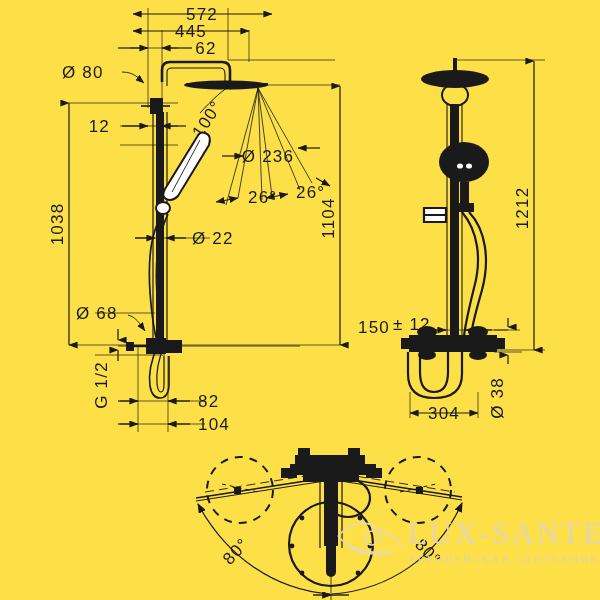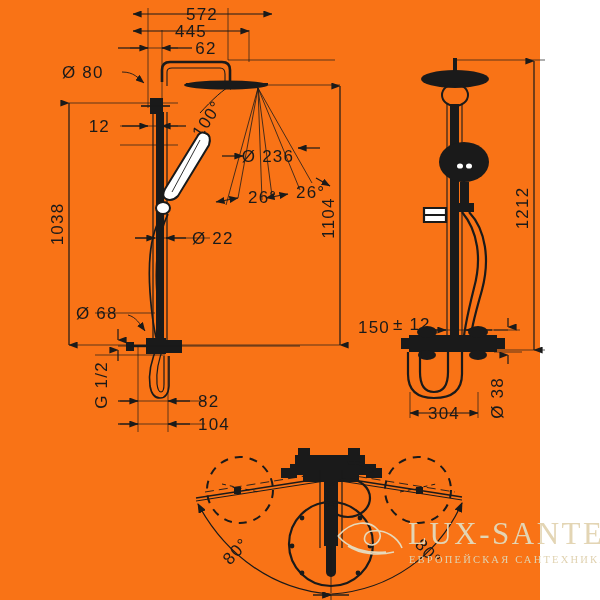--- a/index.html
+++ b/index.html
@@ -1,18 +1,18 @@
 <!DOCTYPE html>
 <html><head>
 <meta charset="utf-8">
 <style>
   html,body{margin:0;padding:0;background:#ffffff;}
   body{width:600px;height:600px;overflow:hidden;
        font-family:"Liberation Sans",sans-serif;}
-  #stage{position:relative;width:496px;height:600px;background:#f97316;padding-left:44px;}
+  #stage{position:relative;width:600px;height:600px;background:#fde047;}
   #stage svg{position:absolute;left:0;top:0;}
   .dimtext{font-family:"Liberation Sans",sans-serif;font-size:17px;fill:#1a1a1a;
            letter-spacing:1.2px;}
   .wm-main{font-family:"Liberation Serif",serif;font-size:31px;fill:#e3d5b4;
            letter-spacing:2.5px;}
   .wm-sub{font-family:"Liberation Serif",serif;font-size:10.5px;fill:#e0d2b0;
            letter-spacing:2.2px;}
   .wm-orn{fill:none;stroke:#e6d9bb;stroke-width:1.6;}
 </style>
 </head>

